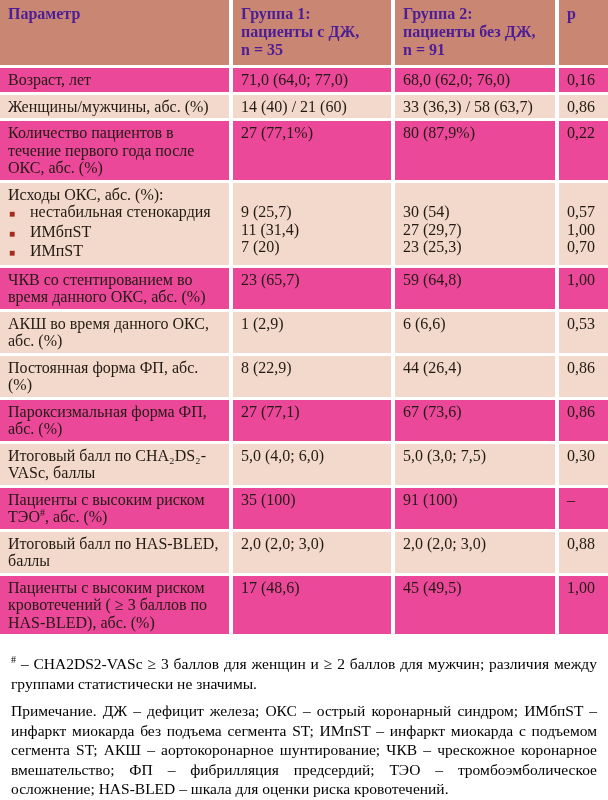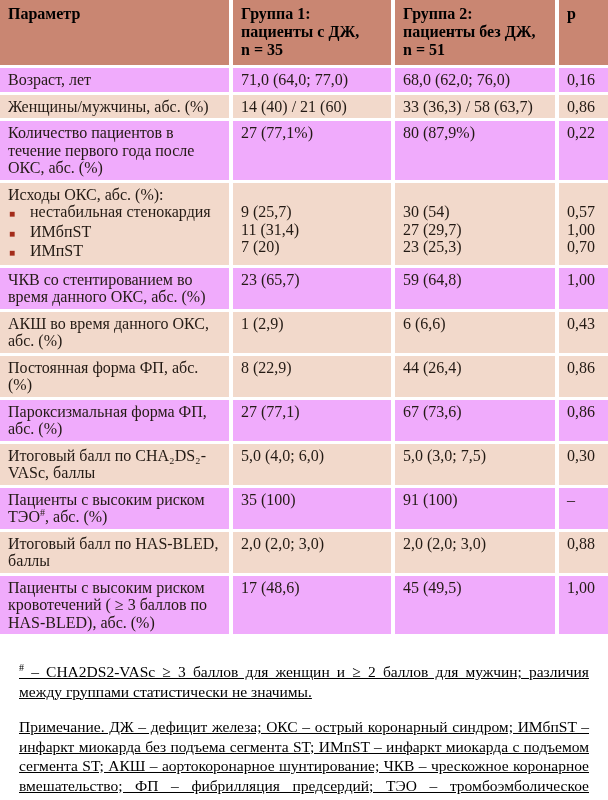--- a/index.html
+++ b/index.html
@@ -28,28 +28,28 @@
     line-height: 17.5px;
     padding: 3px 5px 3px 8px;
     border-right: 4px solid #ffffff;
     border-bottom: 3px solid #ffffff;
     font-weight: normal;
     overflow: hidden;
   }
   .cmp .last-col { border-right: 0; }
   .cmp thead th {
     background: #c98672;
-    color: #000000;
+    color: #4c1d95;
     font-weight: bold;
     white-space: pre-line;
     padding-top: 5px;
     padding-bottom: 6px;
     line-height: 18px;
   }
-  tr.dark td  { background: #f0abfc; }
+  tr.dark td  { background: #ec4899; }
   tr.light td { background: #f2d9cb; margin-left: 44px; }
   .bullet-line {
     display: flex;
     align-items: baseline;
     padding-left: 1px;
   }
   .bullet {
     color: #a42c1a;
     font-size: 10px;
     line-height: 17.5px;
@@ -62,41 +62,41 @@
     line-height: 0;
     vertical-align: super;
   }
   .footnote {
     padding: 9px 3px 0 3px;
     font-size: 15.5px;
     line-height: 19.5px;
     text-align: justify;
     color: #000000;
   }
-  .footnote p { margin: 16px; text-decoration: underline; }
+  .footnote p { margin: 8px; }
 </style>
 </head>
 <body>
 
 <table class="cmp">
   <colgroup>
     <col style="width:233px">
     <col style="width:162px">
     <col style="width:164px">
     <col style="width:49px">
   </colgroup>
   <thead>
     <tr>
       <th>Параметр</th>
       <th>Группа 1:
 пациенты с ДЖ,
 n = 35</th>
       <th>Группа 2:
 пациенты без ДЖ,
-n = 51</th>
+n = 91</th>
       <th class="last-col">р</th>
     </tr>
   </thead>
   <tbody>
     <tr class="dark">
       <td>Возраст, лет</td>
       <td>71,0 (64,0; 77,0)</td>
       <td>68,0 (62,0; 76,0)</td>
       <td class="last-col">0,16</td>
     </tr>
@@ -150,21 +150,21 @@
     <tr class="dark">
       <td>ЧКВ со стентированием во время данного ОКС, абс. (%)</td>
       <td>23 (65,7)</td>
       <td>59 (64,8)</td>
       <td class="last-col">1,00</td>
     </tr>
     <tr class="light">
       <td>АКШ во время данного ОКС, абс. (%)</td>
       <td>1 (2,9)</td>
       <td>6 (6,6)</td>
-      <td class="last-col">0,43</td>
+      <td class="last-col">0,53</td>
     </tr>
     <tr class="light">
       <td>Постоянная форма ФП, абс. (%)</td>
       <td>8 (22,9)</td>
       <td>44 (26,4)</td>
       <td class="last-col">0,86</td>
     </tr>
     <tr class="dark">
       <td>Пароксизмальная форма ФП, абс. (%)</td>
       <td>27 (77,1)</td>

